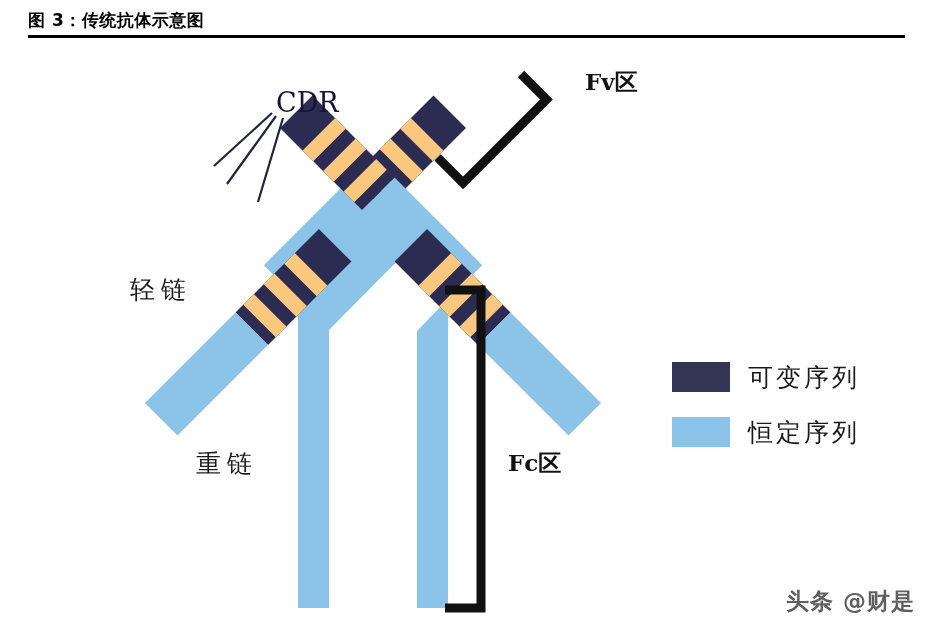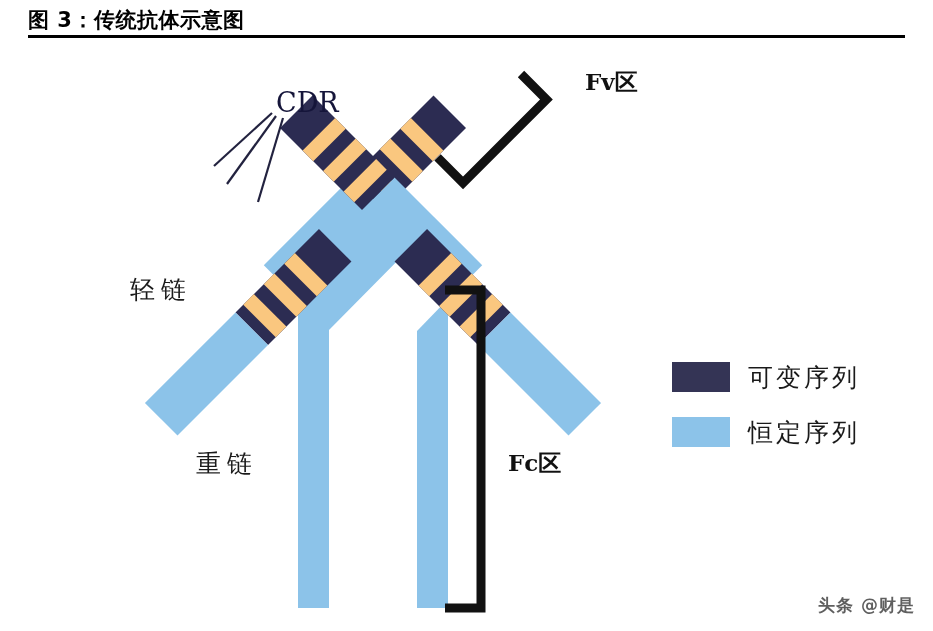--- a/index.html
+++ b/index.html
@@ -23,21 +23,21 @@
   
   .fig-header {
     position: absolute;
     left: 28px;
     top: 8px;
     width: 877px;
   }
   .fig-title {
     font-family: "DejaVu Sans", "Liberation Sans", sans-serif;
     font-weight: bold;
-    font-size: 21px;
+    font-size: 17px;
     color: #000000;
     letter-spacing: 0.5px;
     white-space: nowrap;
     line-height: 24px;
   }
   .fig-rule {
     margin-top: 3px;
     width: 877px;
     height: 3px;
     background: #000000;
@@ -82,21 +82,21 @@
     fill: none;
     stroke-linecap: butt;
     stroke-linejoin: miter;
   }
   
   .watermark {
     position: absolute;
     right: 18px;
     bottom: 14px;
     font-family: "DejaVu Sans", "Liberation Sans", sans-serif;
-    font-size: 17px;
+    font-size: 23px;
     font-weight: bold;
     color: #3c3c3c;
     opacity: 0.82;
     letter-spacing: 1px;
     white-space: nowrap;
   }
 </style>
 </head>
 <body>
 

